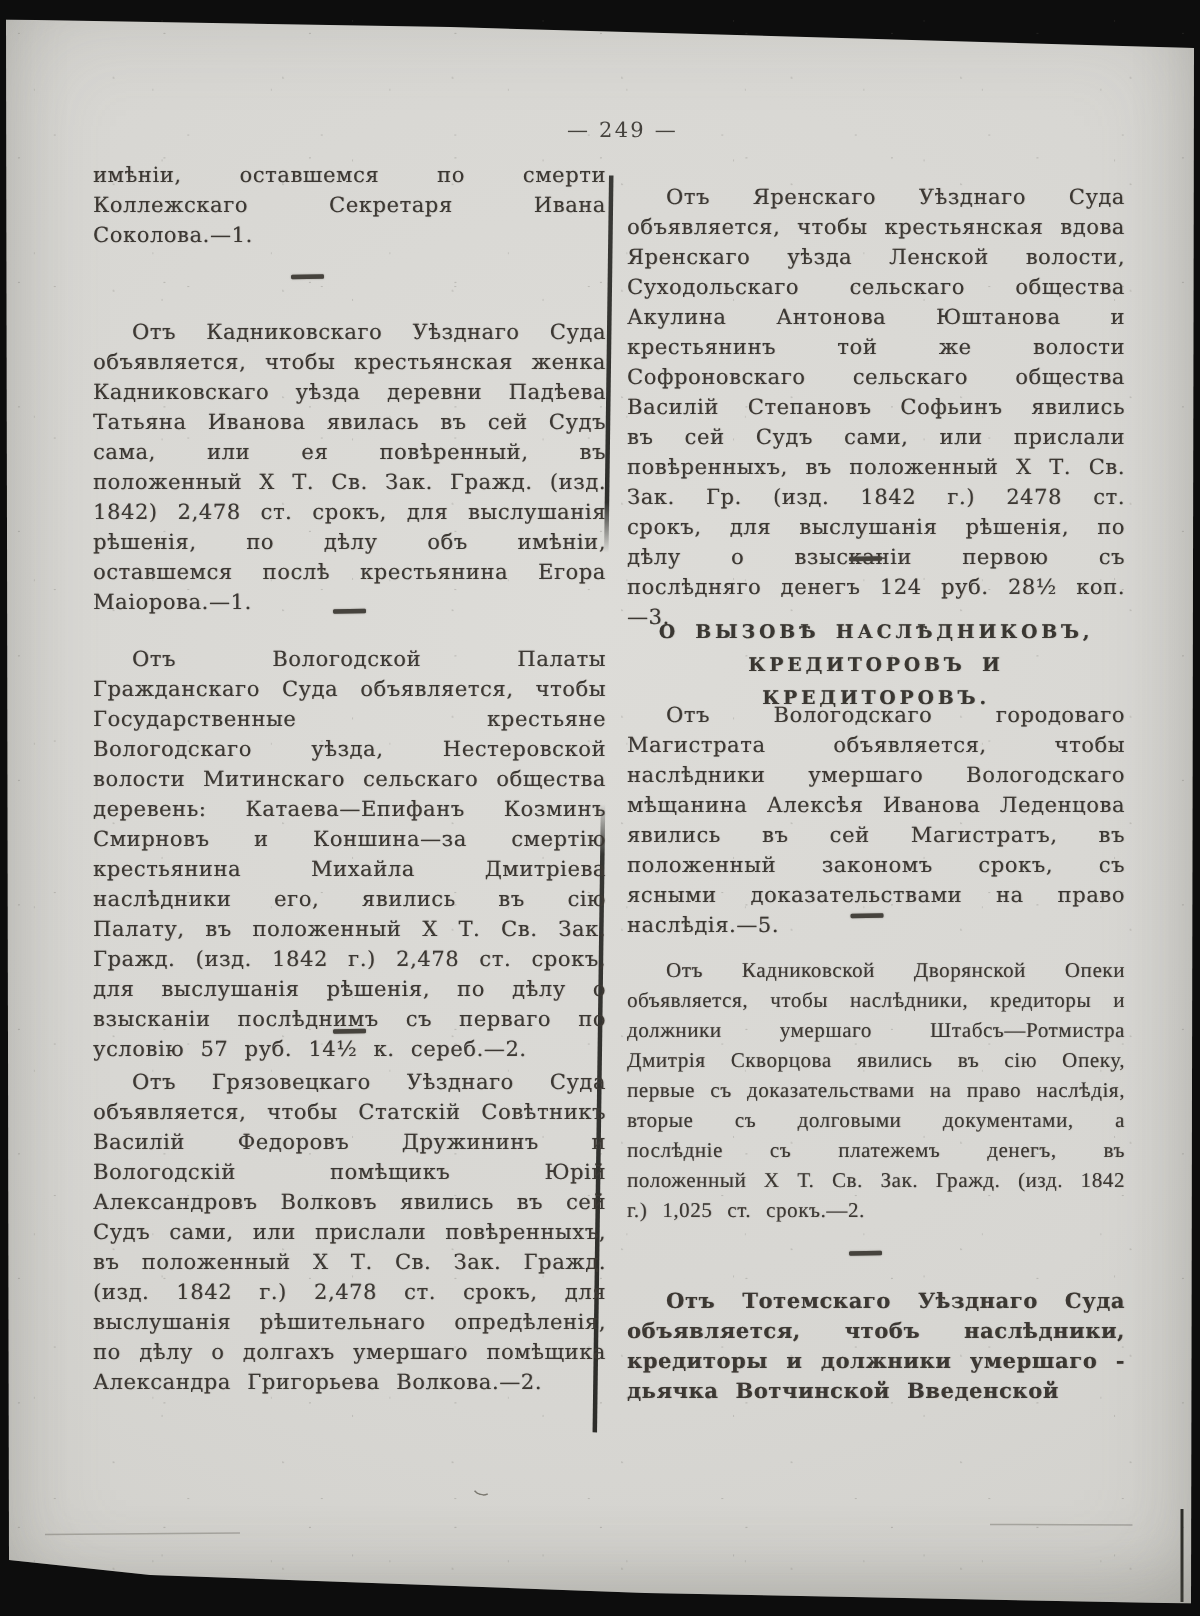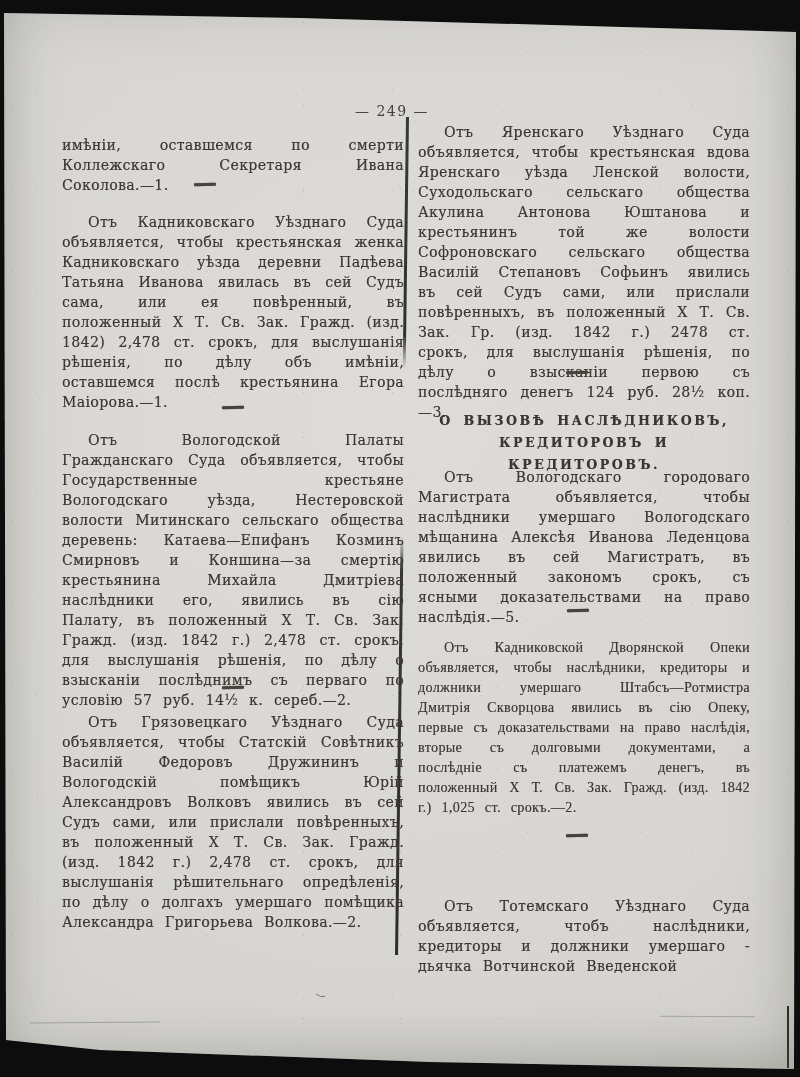--- a/index.html
+++ b/index.html
@@ -24,22 +24,22 @@
       radial-gradient(circle 1px at 85% 15%, rgba(92,89,82,.4) 0 45%, transparent 60%),
       radial-gradient(circle 1px at 29% 55%, rgba(92,89,82,.35) 0 45%, transparent 60%);
     background-size:97px 83px,113px 71px,89px 101px,127px 93px,79px 109px;
   }
   .vignette{
     position:absolute;inset:0;pointer-events:none;
     box-shadow:inset 0 0 70px rgba(110,108,102,.30), inset 0 -25px 45px rgba(100,98,92,.22);
     clip-path:polygon(4px 13px,300px 18px,796px 32px,794px 1069px,430px 1062px,100px 1050px,6px 1040px);
   }
   .pageno{
-    position:absolute;top:79px;left:355px;width:120px;
-    font-size:14px;color:#45423d;letter-spacing:1.5px;margin-top:24px;
+    position:absolute;top:79px;left:355px;width:120px;text-align:center;
+    font-size:14px;color:#45423d;letter-spacing:1.5px;
   }
   .para{
     position:absolute;text-align:justify;
     font-size:14px;line-height:20px;color:#3c3833;
     letter-spacing:.4px;word-spacing:6px;
     text-shadow:.3px .3px .6px rgba(72,66,60,.55);
   }
   .para.indent{text-indent:26px;}
   .colL{left:62px;width:342px;}
   .colR{left:418px;width:332px;}
@@ -72,21 +72,21 @@
 </head>
 <body>
 
 <div class="paper"></div>
 <div class="noise"></div>
 
 <div class="pageno">— 249 —</div>
 
 <div class="divider"></div>
 
-<div class="para colL" style="top:135px;">имѣніи, оставшемся по смерти Коллежскаго Секретаря Ивана Соколова.—1.</div>
+<div class="para colL" style="top:107px;">имѣніи, оставшемся по смерти Коллежскаго Секретаря Ивана Соколова.—1.</div>
 
 <div class="sep" style="left:194px;top:183px;"></div>
 
 <div class="para colL indent" style="top:212px;">Отъ Кадниковскаго Уѣзднаго Суда объявляется, чтобы крестьянская женка Кадниковскаго уѣзда деревни Падѣева Татьяна Иванова явилась въ сей Судъ сама, или ея повѣренный, въ положенный X Т. Св. Зак. Гражд. (изд. 1842) 2,478 ст. срокъ, для выслушанія рѣшенія, по дѣлу объ имѣніи, оставшемся послѣ крестьянина Егора Маіорова.—1.</div>
 
 <div class="sep" style="left:222px;top:406px;"></div>
 
 <div class="para colL indent" style="top:430px;">Отъ Вологодской Палаты Гражданскаго Суда объявляется, чтобы Государственные крестьяне Вологодскаго уѣзда, Нестеровской волости Митинскаго сельскаго общества деревень: Катаева—Епифанъ Козминъ Смирновъ и Коншина—за смертію крестьянина Михайла Дмитріева наслѣдники его, явились въ сію Палату, въ положенный X Т. Св. Зак. Гражд. (изд. 1842 г.) 2,478 ст. срокъ, для выслушанія рѣшенія, по дѣлу о взысканіи послѣднимъ съ перваго по условію 57 руб. 14½ к. сереб.—2.</div>
 
 <div class="sep" style="left:222px;top:686px;"></div>
@@ -100,20 +100,20 @@
 <div class="heading" style="top:410px;">О ВЫЗОВѢ НАСЛѢДНИКОВЪ, КРЕДИТОРОВЪ И КРЕДИТОРОВЪ.</div>
 
 <div class="para colR indent" style="top:467px;">Отъ Вологодскаго городоваго Магистрата объявляется, чтобы наслѣдники умершаго Вологодскаго мѣщанина Алексѣя Иванова Леденцова явились въ сей Магистратъ, въ положенный закономъ срокъ, съ ясными доказательствами на право наслѣдія.—5.</div>
 
 <div class="sep" style="left:567px;top:609px;"></div>
 
 <div class="para colR indent" style="top:638px;font-family:Liberation Serif, serif;">Отъ Кадниковской Дворянской Опеки объявляется, чтобы наслѣдники, кредиторы и должники умершаго Штабсъ—Ротмистра Дмитрія Скворцова явились въ сію Опеку, первые съ доказательствами на право наслѣдія, вторые съ долговыми документами, а послѣдніе съ платежемъ денегъ, въ положенный X Т. Св. Зак. Гражд. (изд. 1842 г.) 1,025 ст. срокъ.—2.</div>
 
 <div class="sep" style="left:566px;top:834px;"></div>
 
-<div class="para colR indent" style="top:896px;">Отъ Тотемскаго Уѣзднаго Суда объявляется, чтобъ наслѣдники, кредиторы и должники умершаго - дьячка Вотчинской Введенской</div>
+<div class="para colR indent" style="top:858px;font-weight:bold;">Отъ Тотемскаго Уѣзднаго Суда объявляется, чтобъ наслѣдники, кредиторы и должники умершаго - дьячка Вотчинской Введенской</div>
 
 <div class="curl"></div>
 <div class="scratch" style="left:30px;top:1022px;width:130px;transform:rotate(-.4deg);"></div>
 <div class="scratch" style="left:660px;top:1016px;width:95px;transform:rotate(.3deg);"></div>
 <div class="edge-line"></div>
 
 <div class="vignette"></div>
 
 </body></html>

